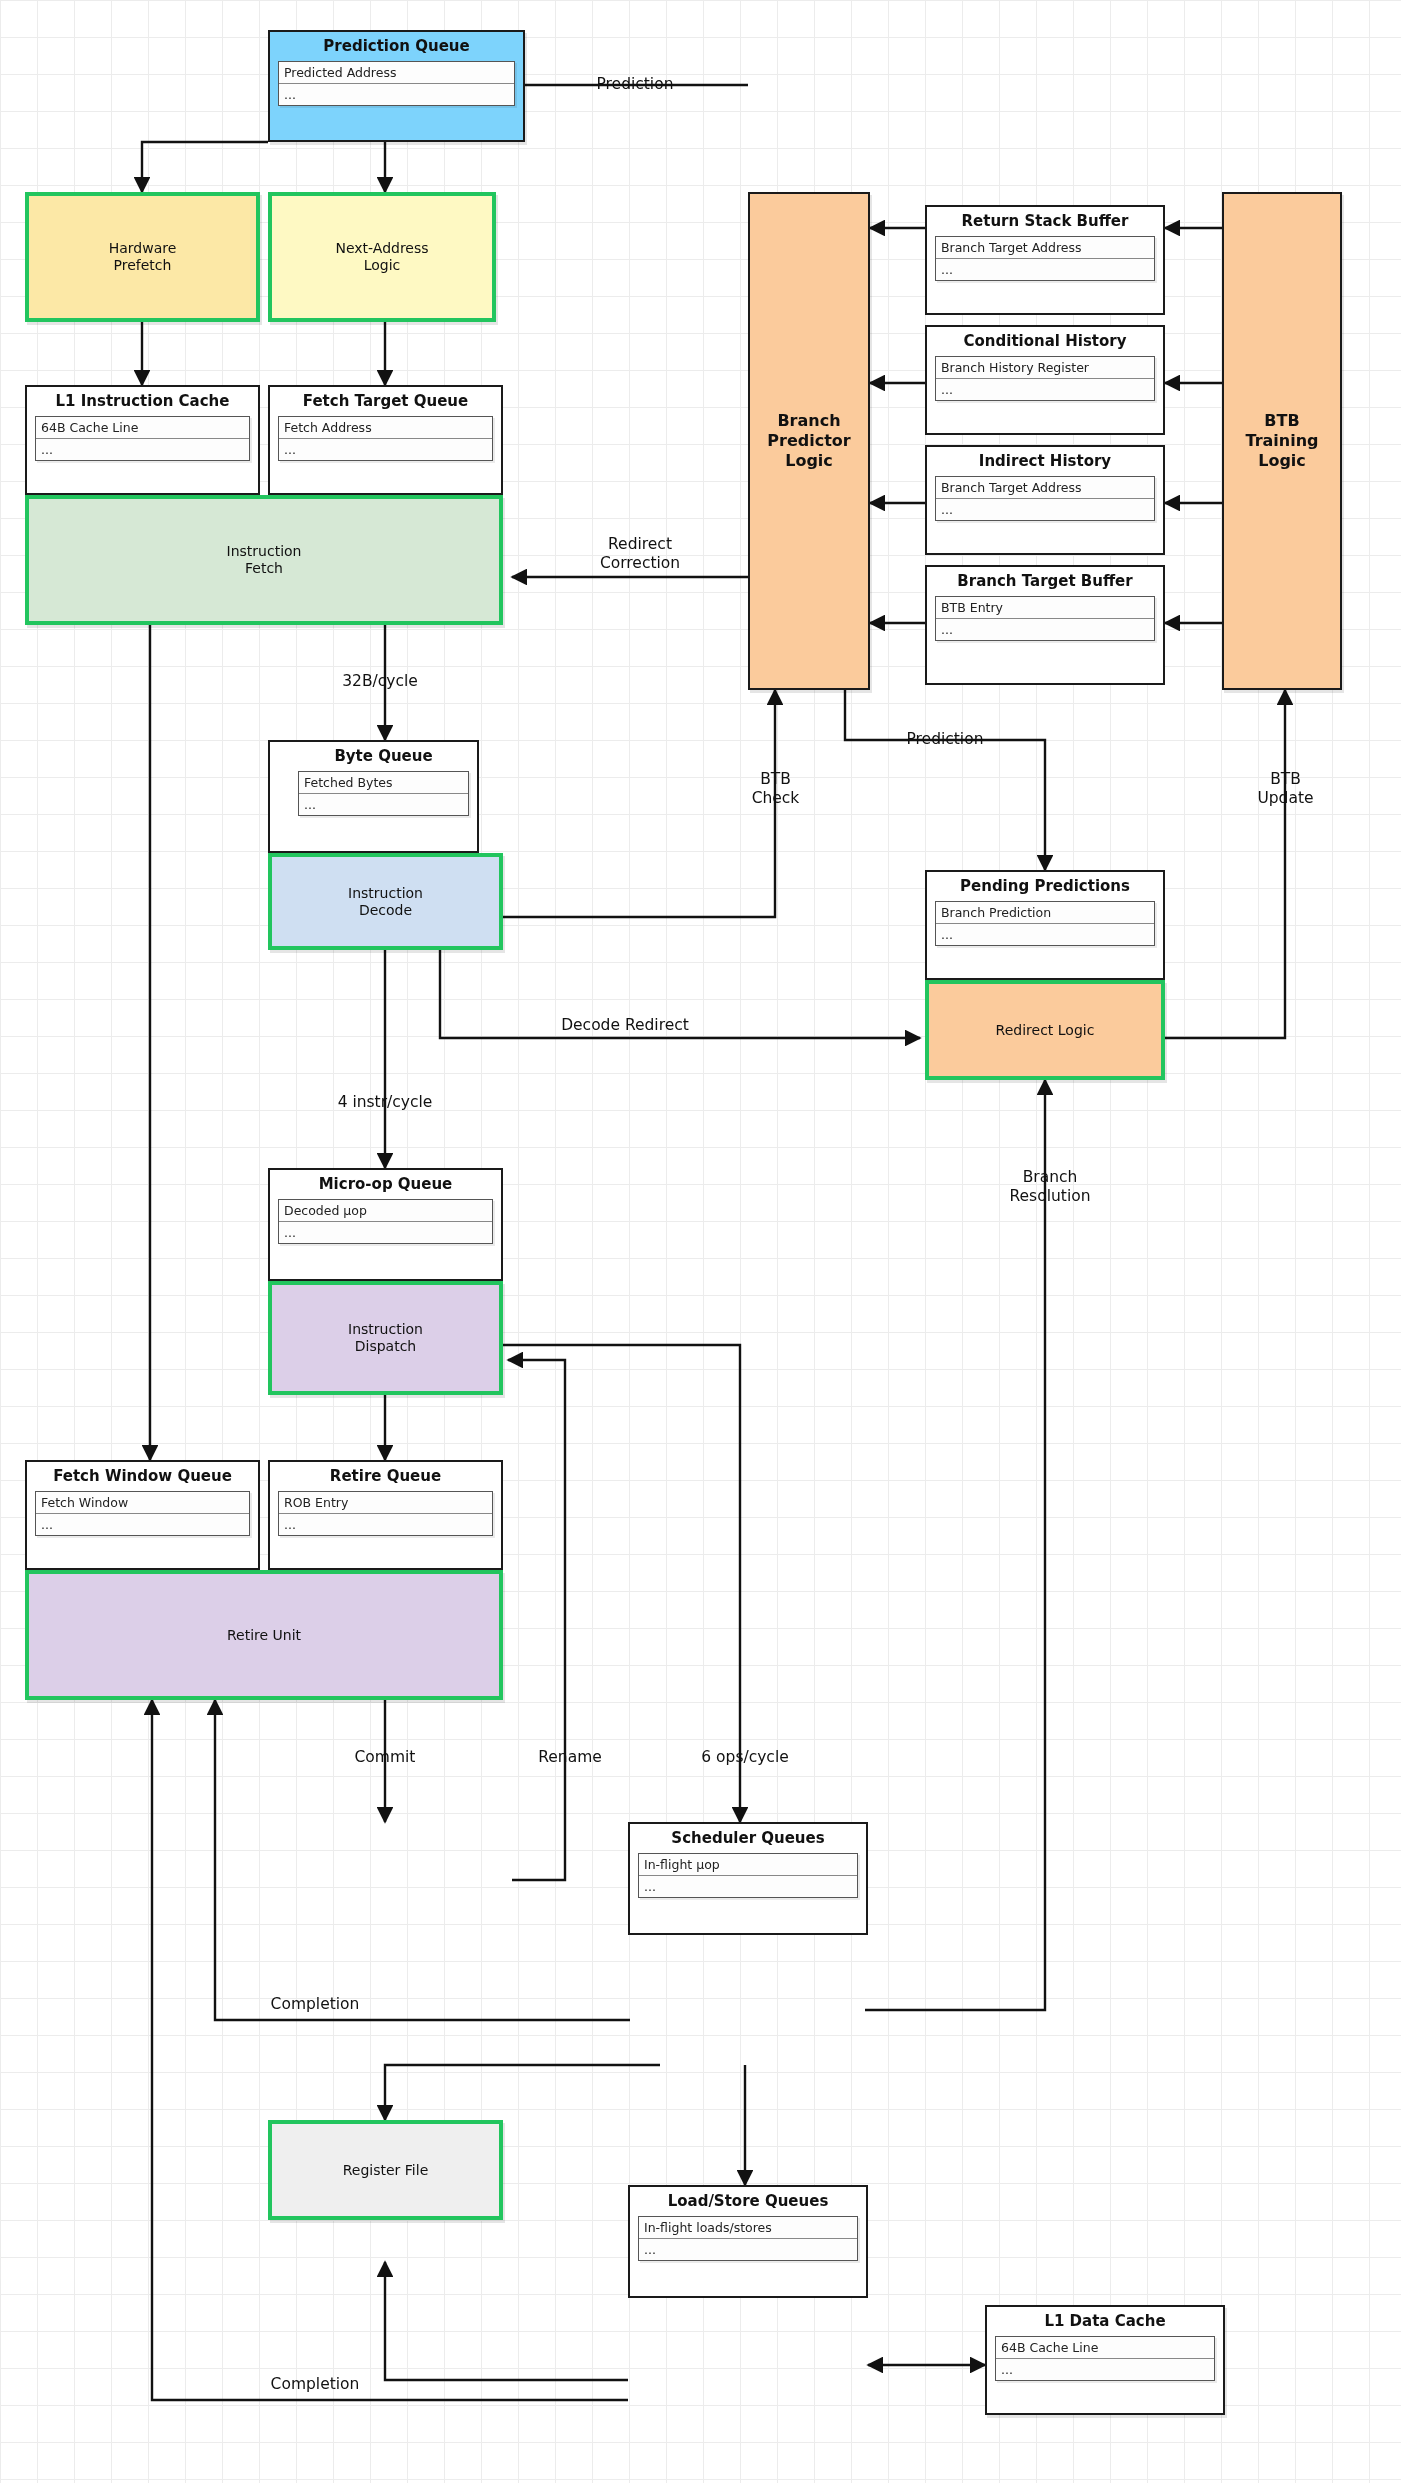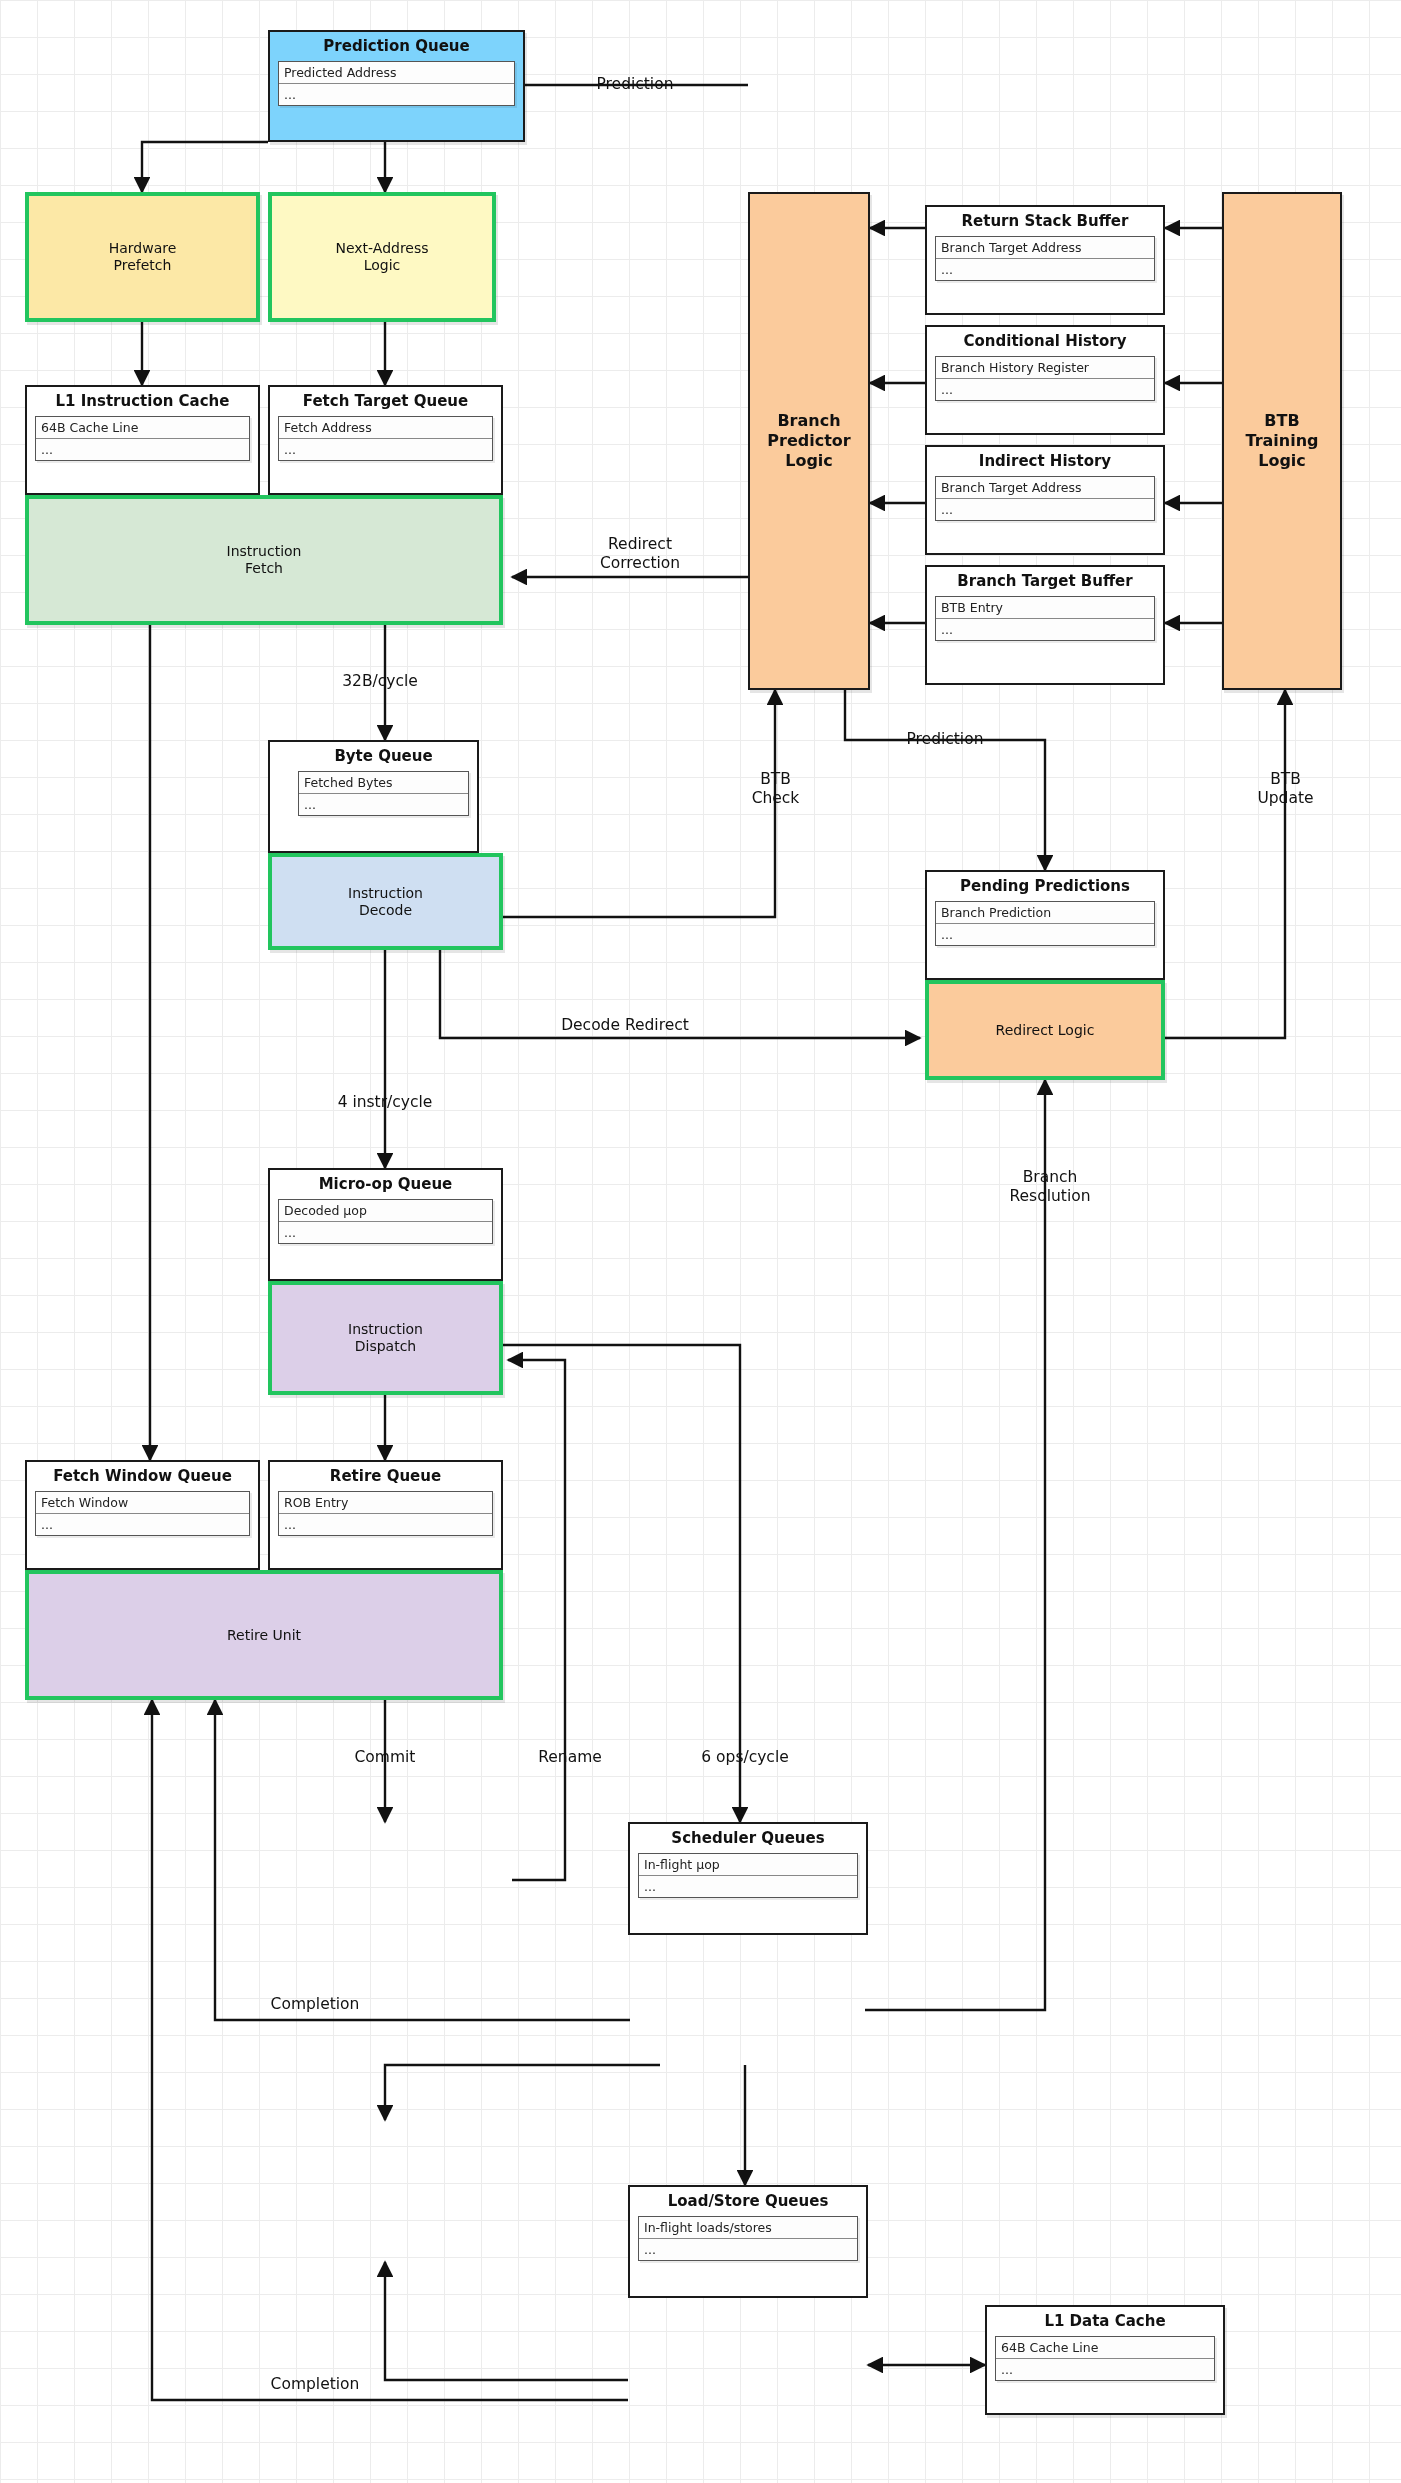--- a/index.html
+++ b/index.html
@@ -288,20 +288,21 @@
 
   <div class="node" style="left:628px; top:1822px; width:240px; height:113px; background:#ffffff; box-shadow:none;">
     <div class="title">Scheduler Queues</div>
     <div class="fieldbox">
       <div class="f">In-flight µop</div>
       <div class="f">...</div>
     </div>
   </div>
 
 
+  <div class="block" style="left:268px; top:2120px; width:235px; height:100px; background:#efefef;">Register File</div>
 
   <div class="node" style="left:628px; top:2185px; width:240px; height:113px; background:#ffffff; box-shadow:none;">
     <div class="title">Load/Store Queues</div>
     <div class="fieldbox">
       <div class="f">In-flight loads/stores</div>
       <div class="f">...</div>
     </div>
   </div>
 
 

